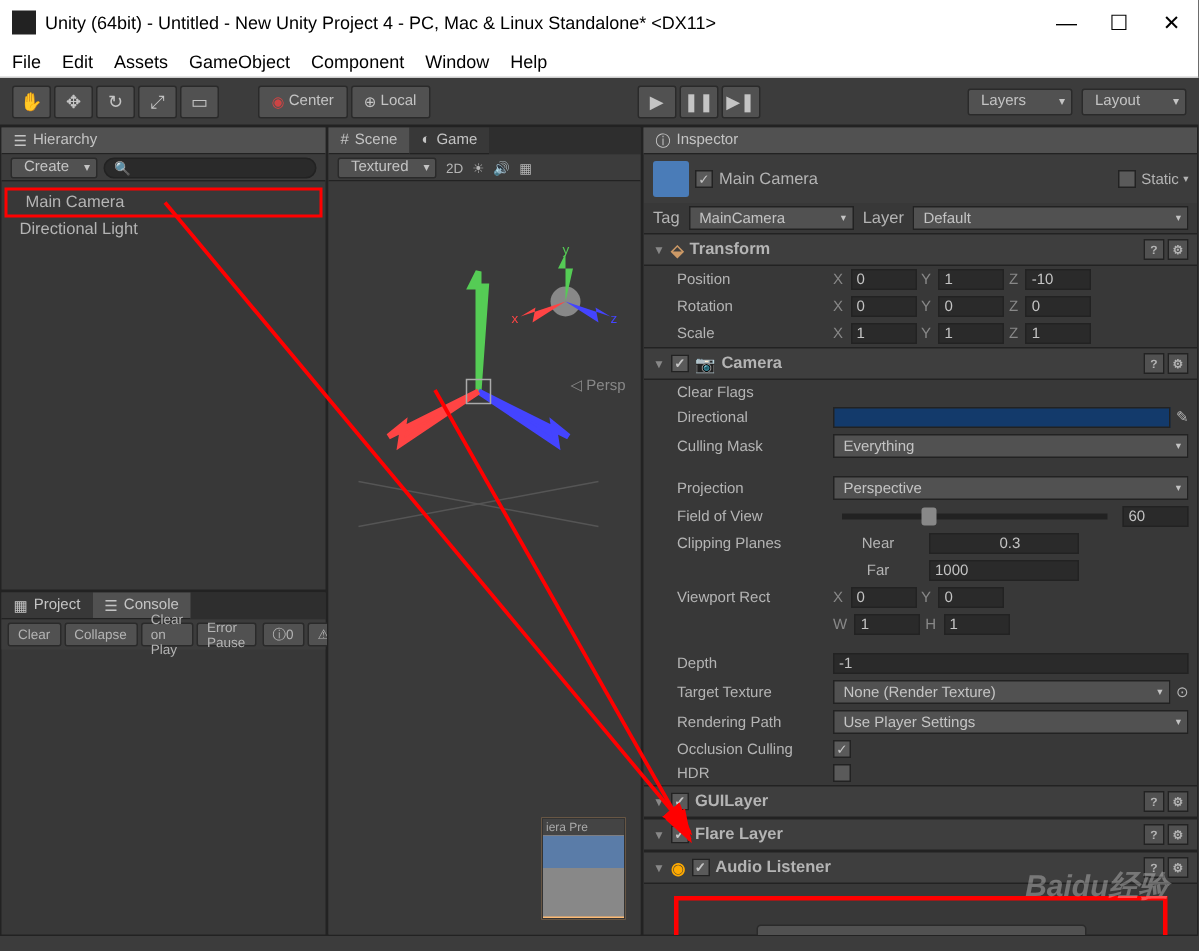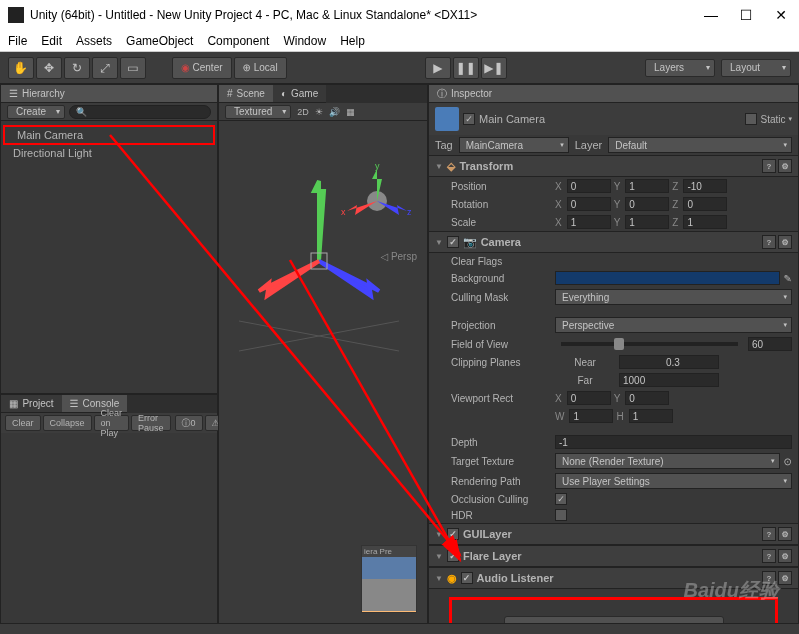--- a/index.html
+++ b/index.html
@@ -264,21 +264,21 @@
         <span>Camera</span>
         <span class="icons">
             <span class="mini-btn">?</span>
             <span class="mini-btn">⚙</span>
           </span>
       </div>
       <div class="prop-row">
           <span class="prop-label">Clear Flags</span>
         </div>
       <div class="prop-row">
-          <span class="prop-label">Background</span>
+          <span class="prop-label">Directional</span>
           <div class="color-field"></div>
           <span>✎</span>
         </div>
       <div class="prop-row">
           <span class="prop-label">Culling Mask</span>
           <span class="dd-field">Everything</span>
         </div>
       <div style="height:8px"></div>
       <div class="prop-row">
           <span class="prop-label">Projection</span>

